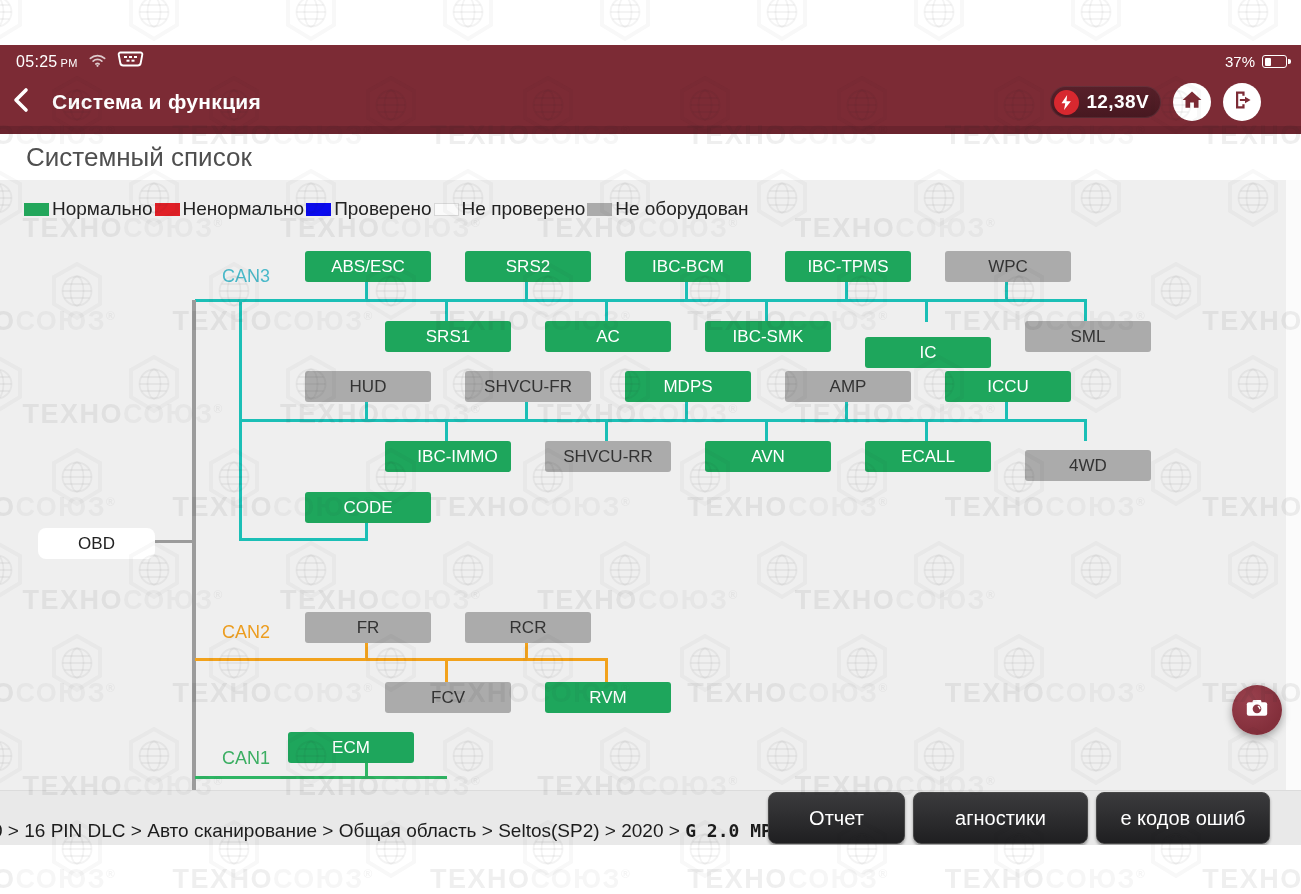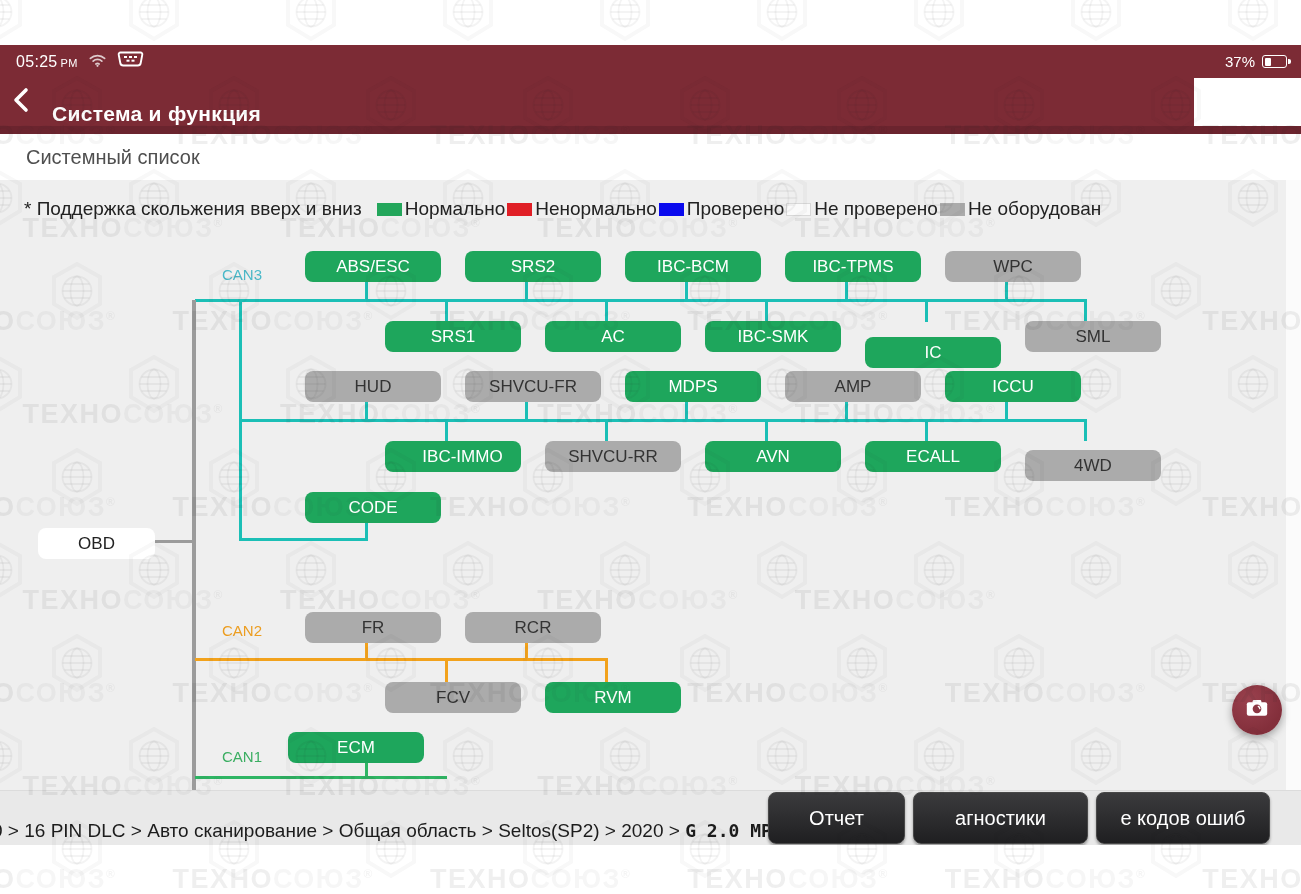--- a/index.html
+++ b/index.html
@@ -13,56 +13,56 @@
   .sb-left{ display:flex; align-items:center; gap:10px; padding-left:16px; }
   .sb-time{ font-size:16px; letter-spacing:.3px; }
   .sb-time small{ font-size:11px; margin-left:3px; }
   .sb-right{ margin-left:auto; display:flex; align-items:center; gap:7px; padding-right:14px; }
   .sb-batt-pct{ font-size:15px; }
   .batt{ position:relative; width:25px; height:13px; border:1.6px solid #fff; border-radius:3px; }
   .batt::before{ content:''; position:absolute; left:1.5px; top:1.5px; bottom:1.5px; width:30%; background:#fff; border-radius:1px; }
   .batt::after{ content:''; position:absolute; right:-4.5px; top:3px; width:3px; height:5px; background:#fff; border-radius:0 2px 2px 0; }
 
   
-  .header{ position:absolute; left:0; top:78px; width:1194px; height:48px;
-           background:#7C2B35; color:#fff; display:flex; align-items:flex-end; }
+  .header{ position:absolute; left:0; top:78px; width:1301px; height:48px;
+           background:#7C2B35; color:#fff; display:flex; align-items:center; }
   .hdr-strip{ position:absolute; left:0; top:126px; width:1301px; height:8px; background:#6B242E; }
   .back-btn{ width:44px; height:48px; display:flex; align-items:center; justify-content:center; cursor:pointer; }
   .page-title{ font-size:21px; font-weight:bold; margin-left:8px; letter-spacing:.3px; }
   .hdr-right{ margin-left:auto; display:flex; align-items:center; gap:12px; padding-right:40px; }
   .volt-pill{ display:flex; align-items:center; height:32px; border-radius:17px;
               background:linear-gradient(#58202a,#471820); padding:3px 12px 3px 4px; box-shadow:inset 0 0 0 1px rgba(255,255,255,.08); }
   .volt-circle{ width:25px; height:25px; border-radius:50%; background:#D7282F; display:flex; align-items:center; justify-content:center; }
   .volt-val{ font-size:19px; font-weight:bold; margin-left:7px; letter-spacing:.4px; }
   .round-btn{ width:38px; height:38px; border-radius:50%; background:#fff; display:flex; align-items:center; justify-content:center; cursor:pointer; }
 
   
   .tabbar{ position:absolute; left:0; top:134px; width:1301px; height:46px; background:#fff;
            display:flex; align-items:center; padding-left:14px; }
   .tab-pill{ background:linear-gradient(#DF3A40,#CE2229); color:#fff; font-size:20px;
              height:37px; line-height:37px; padding:0 17px; border-radius:19px; cursor:pointer; }
-  .tab{ font-size:20px; color:#4f4f4f; padding:0 4px; margin-left:8px; cursor:pointer; }
+  .tab{ font-size:26px; color:#4f4f4f; padding:0 4px; margin-left:8px; cursor:pointer; }
   .tab + .tab{ margin-left:18px; }
 
   
   .content{ position:absolute; left:0; top:180px; width:1301px; height:610px; background:#EFEFEF; }
   .right-gutter{ position:absolute; left:1286px; top:180px; width:15px; height:610px; background:#FBFBFB; }
 
   .legend{ position:absolute; left:24px; top:198px; display:flex; align-items:center; gap:15px;
            font-size:19px; color:#222; white-space:nowrap; }
   .lg-item{ display:flex; align-items:center; gap:3px; }
   .lg-sw{ width:25px; height:13px; display:inline-block; }
 
-  .node{ position:absolute; width:136px; height:31px; border-radius:8px; font-size:17px;
+  .node{ position:absolute; width:126px; height:31px; border-radius:3px; font-size:17px;
          display:flex; align-items:center; justify-content:center; cursor:pointer; z-index:3; }
   .node.normal{ background:#1EA65C; color:#fff; }
   .node.not_equipped{ background:#ABABAB; color:#333; }
   .node.obd{ background:#fff; color:#222; border-radius:8px; }
   .seg{ position:absolute; z-index:2; }
-  .bus-label{ position:absolute; font-size:15px; z-index:3; }
+  .bus-label{ position:absolute; font-size:18px; z-index:3; }
 
   
   .fab{ position:absolute; left:1232px; top:685px; width:50px; height:50px; border-radius:50%;
         background:radial-gradient(circle at 35% 30%, #9a414e, #832f3b 70%);
         box-shadow:0 3px 8px rgba(0,0,0,.35); display:flex; align-items:center; justify-content:center;
         cursor:pointer; z-index:6; }
 
   
   .bottombar{ position:absolute; left:0; top:790px; width:1301px; height:55px; background:#E9E9E9;
               border-top:1px solid #dcdcdc; overflow:hidden; }
@@ -123,32 +123,56 @@
 
   <div class="header">
     <div class="back-btn">
       <span>
         <svg width="24" height="28" viewBox="0 0 24 28" fill="none" stroke="#fff" stroke-width="3.6" stroke-linecap="round" stroke-linejoin="round">
             <polyline points="16,4 6,14 16,24"></polyline>
           </svg>
       </span>
     </div>
     <div class="page-title">Система и функция</div>
+    <div class="hdr-right">
+      <div class="volt-pill">
+        <span class="volt-circle">
+          <svg width="15" height="17" viewBox="0 0 24 26">
+              <polygon points="13,1 4,14 10,14 8,25 19,11 12,11" fill="#fff"></polygon>
+            </svg>
+        </span>
+        <span class="volt-val">12,38V</span>
+      </div>
+      <div class="round-btn">
+        <span>
+          <svg width="24" height="24" viewBox="0 0 28 28">
+              <path d="M14 4 L25 14 h-3.4 v9 h-5.4 v-6 h-4.4 v6 H6.4 v-9 H3 Z" fill="#7C2B35"></path>
+            </svg>
+        </span>
+      </div>
+      <div class="round-btn">
+        <span>
+          <svg width="24" height="24" viewBox="0 0 28 28" fill="#7C2B35">
+            <path d="M7 4 h10 v5 h-2.6 V6.6 H9.6 v14.8 h4.8 V19 H17 v5 H7 Z"></path>
+            <path d="M17.5 10.2 l6.5 3.8 -6.5 3.8 v-2.5 h-6 v-2.6 h6 Z"></path>
+          </svg>
+        </span>
+      </div>
+    </div>
   </div>
   <div class="hdr-strip"></div>
 
   <div class="tabbar">
     <div class="tab">Системный список</div>
   </div>
 
   <div class="content"></div>
   <div class="right-gutter"></div>
 
   <div class="legend">
-    <span>* Поддержка скольжения вверх и вниз</span>
     <span id="legend-items" style="display:flex;gap:2px;">
         <span class="lg-item">
           <i class="lg-sw" style="background: rgb(35, 166, 91);"></i>
           <span>Нормально</span>
         </span>
         <span class="lg-item">
           <i class="lg-sw" style="background: rgb(224, 31, 38);"></i>
           <span>Ненормально</span>
         </span>
         <span class="lg-item">

